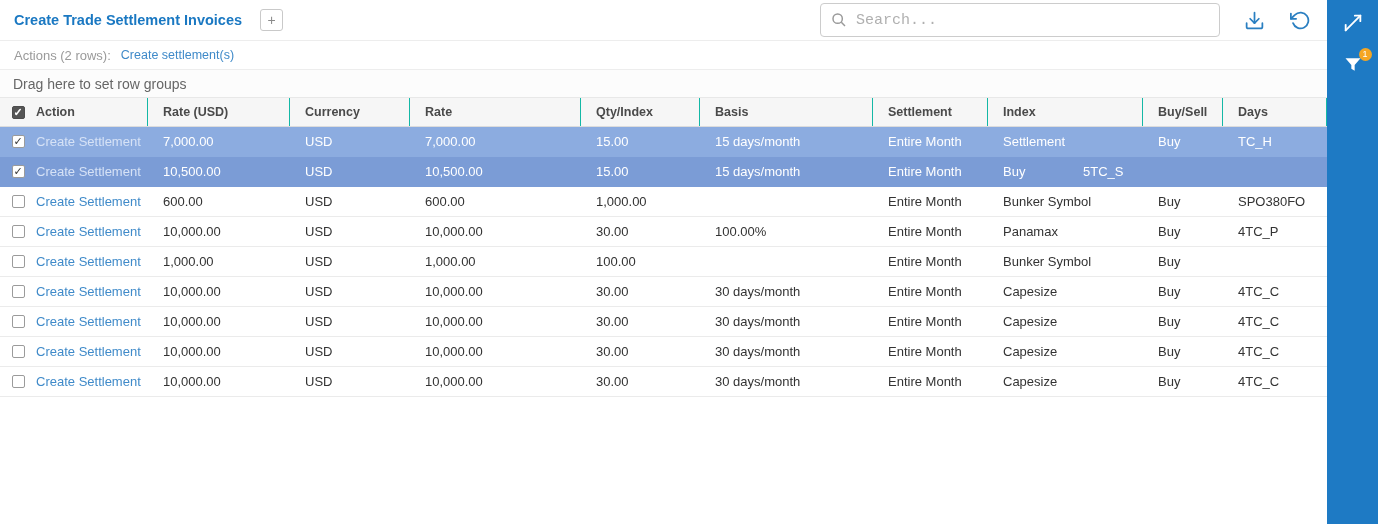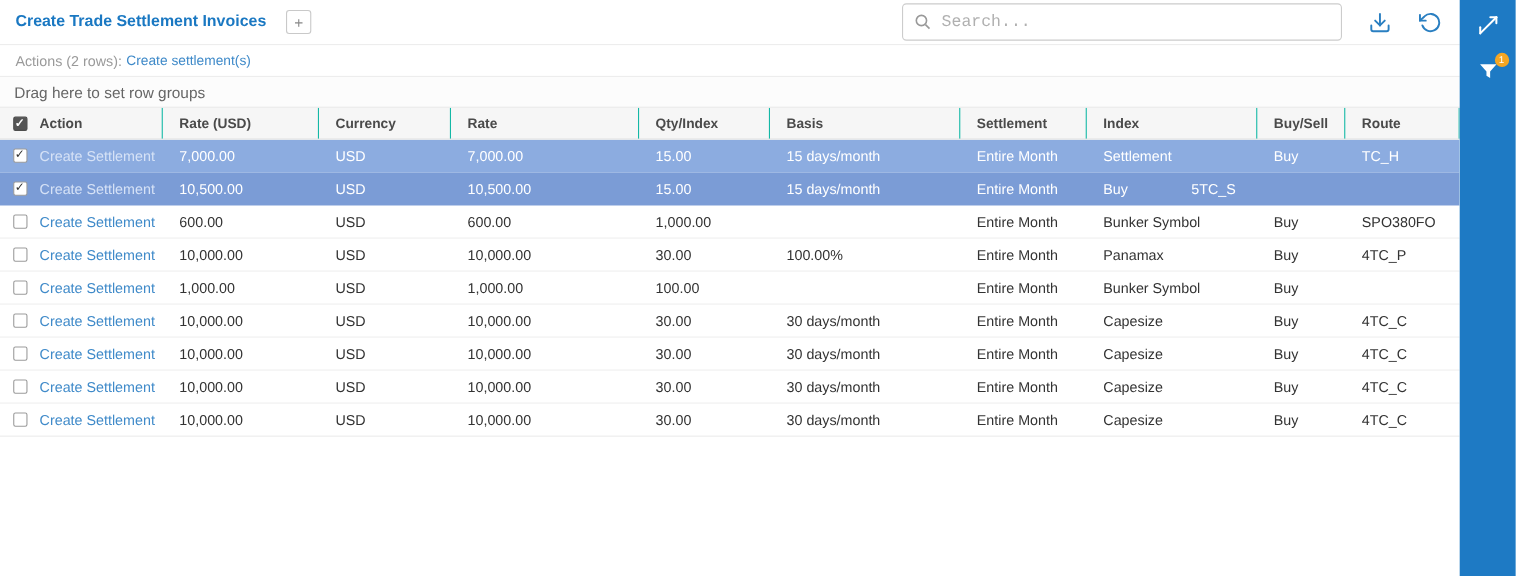--- a/index.html
+++ b/index.html
@@ -39,21 +39,21 @@
   }
   .search-box input{
     border:none;outline:none;flex:1;font-size:15px;color:#444;
     font-family:Liberation Mono, monospace;background:transparent;
   }
   .search-box input::placeholder{color:#b0b0b0;}
   .icon-btn{width:24px;height:24px;display:flex;align-items:center;justify-content:center;cursor:pointer;}
 
   
   .actions-bar{
-    height:29px;flex:0 0 29px;display:flex;align-items:center;gap:4px;
+    height:29px;flex:0 0 29px;display:flex;align-items:center;gap:10px;
     padding:0 14px;border-bottom:1px solid #ededed;
   }
   .actions-label{color:#9a9a9a;font-size:13px;}
   .actions-link{color:var(--link-blue);font-size:12.5px;cursor:pointer;text-decoration:none;}
 
   
   .drag-bar{
     height:28px;flex:0 0 28px;display:flex;align-items:center;
     padding:0 13px;background:#fcfcfc;border-bottom:1px solid #e8e8e8;
     color:#666;font-size:14px;
@@ -158,21 +158,21 @@
           </div>
           <div class="hcell" style="width: 112px; padding-left: 0px;">Action</div>
           <div class="hcell" style="width: 142px;">Rate (USD)</div>
           <div class="hcell" style="width: 120px;">Currency</div>
           <div class="hcell" style="width: 171px;">Rate</div>
           <div class="hcell" style="width: 119px;">Qty/Index</div>
           <div class="hcell" style="width: 173px;">Basis</div>
           <div class="hcell" style="width: 115px;">Settlement</div>
           <div class="hcell" style="width: 155px;">Index</div>
           <div class="hcell" style="width: 80px;">Buy/Sell</div>
-          <div class="hcell" style="width: 104px;">Route</div>
+          <div class="hcell" style="width: 104px;">Days</div>
         </div>
       <div class="grid-body" id="grid-body">
           <div class="row selected sel-a">
             <div class="cell cb-cell" style="width: 36px;">
               <span class="cb checked"></span>
             </div>
             <div class="cell link" style="width: 112px; padding-left: 0px;">Create Settlement</div>
             <div class="cell" style="width: 142px;">7,000.00</div>
             <div class="cell" style="width: 120px;">USD</div>
             <div class="cell" style="width: 171px;">7,000.00</div>

